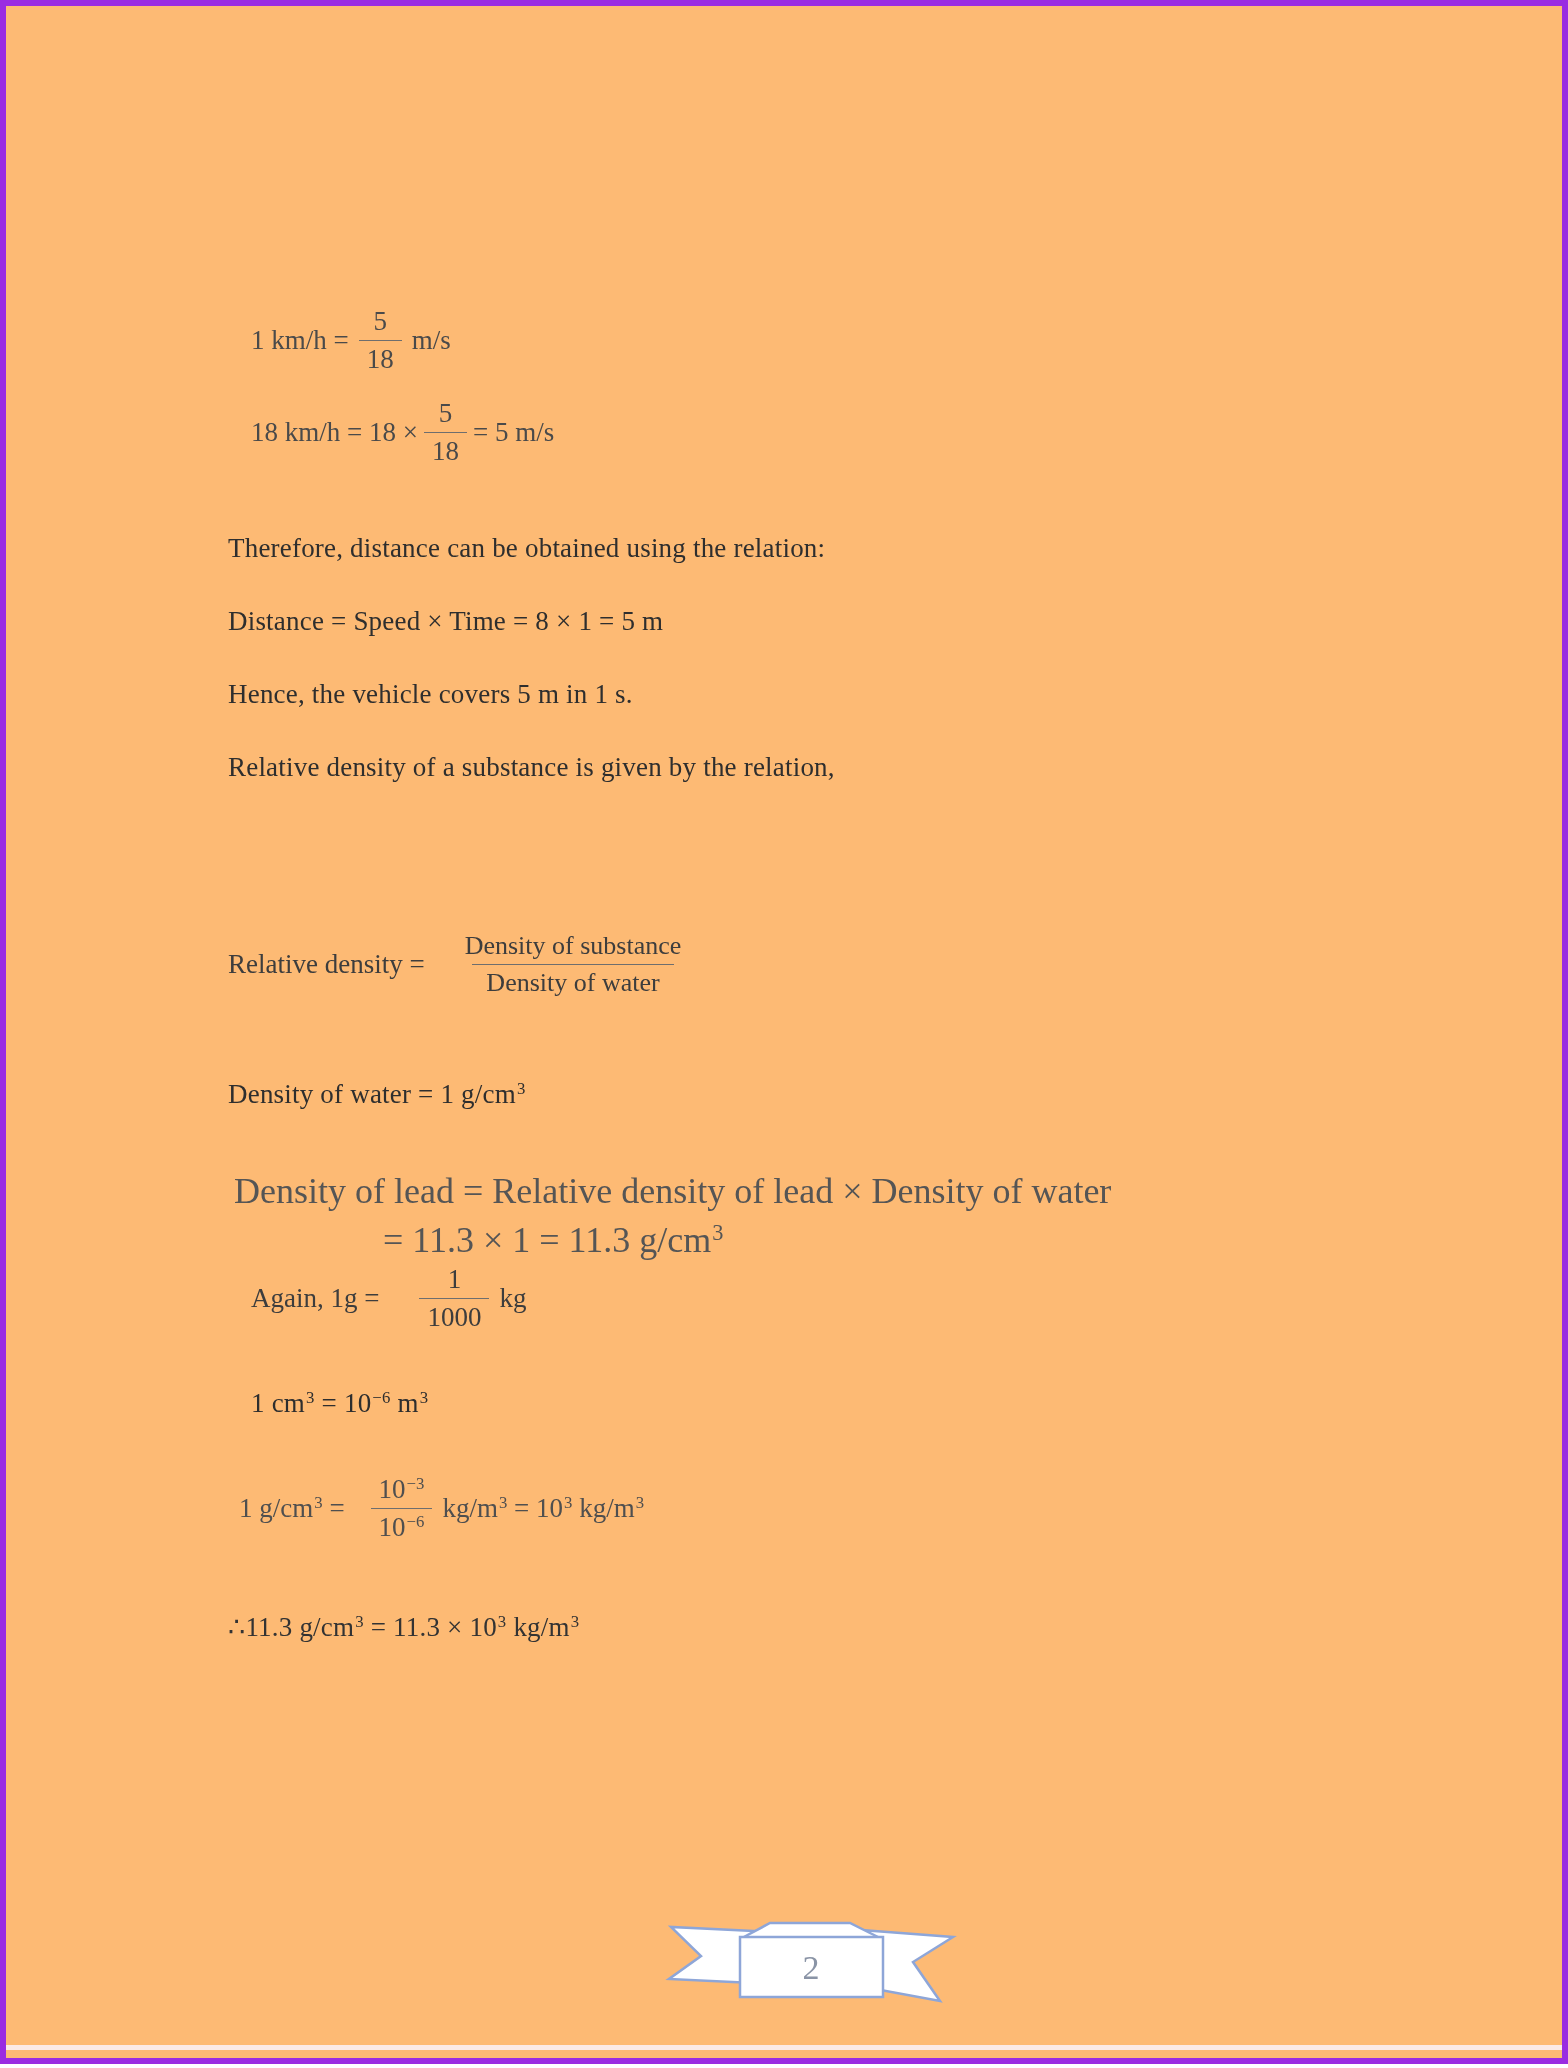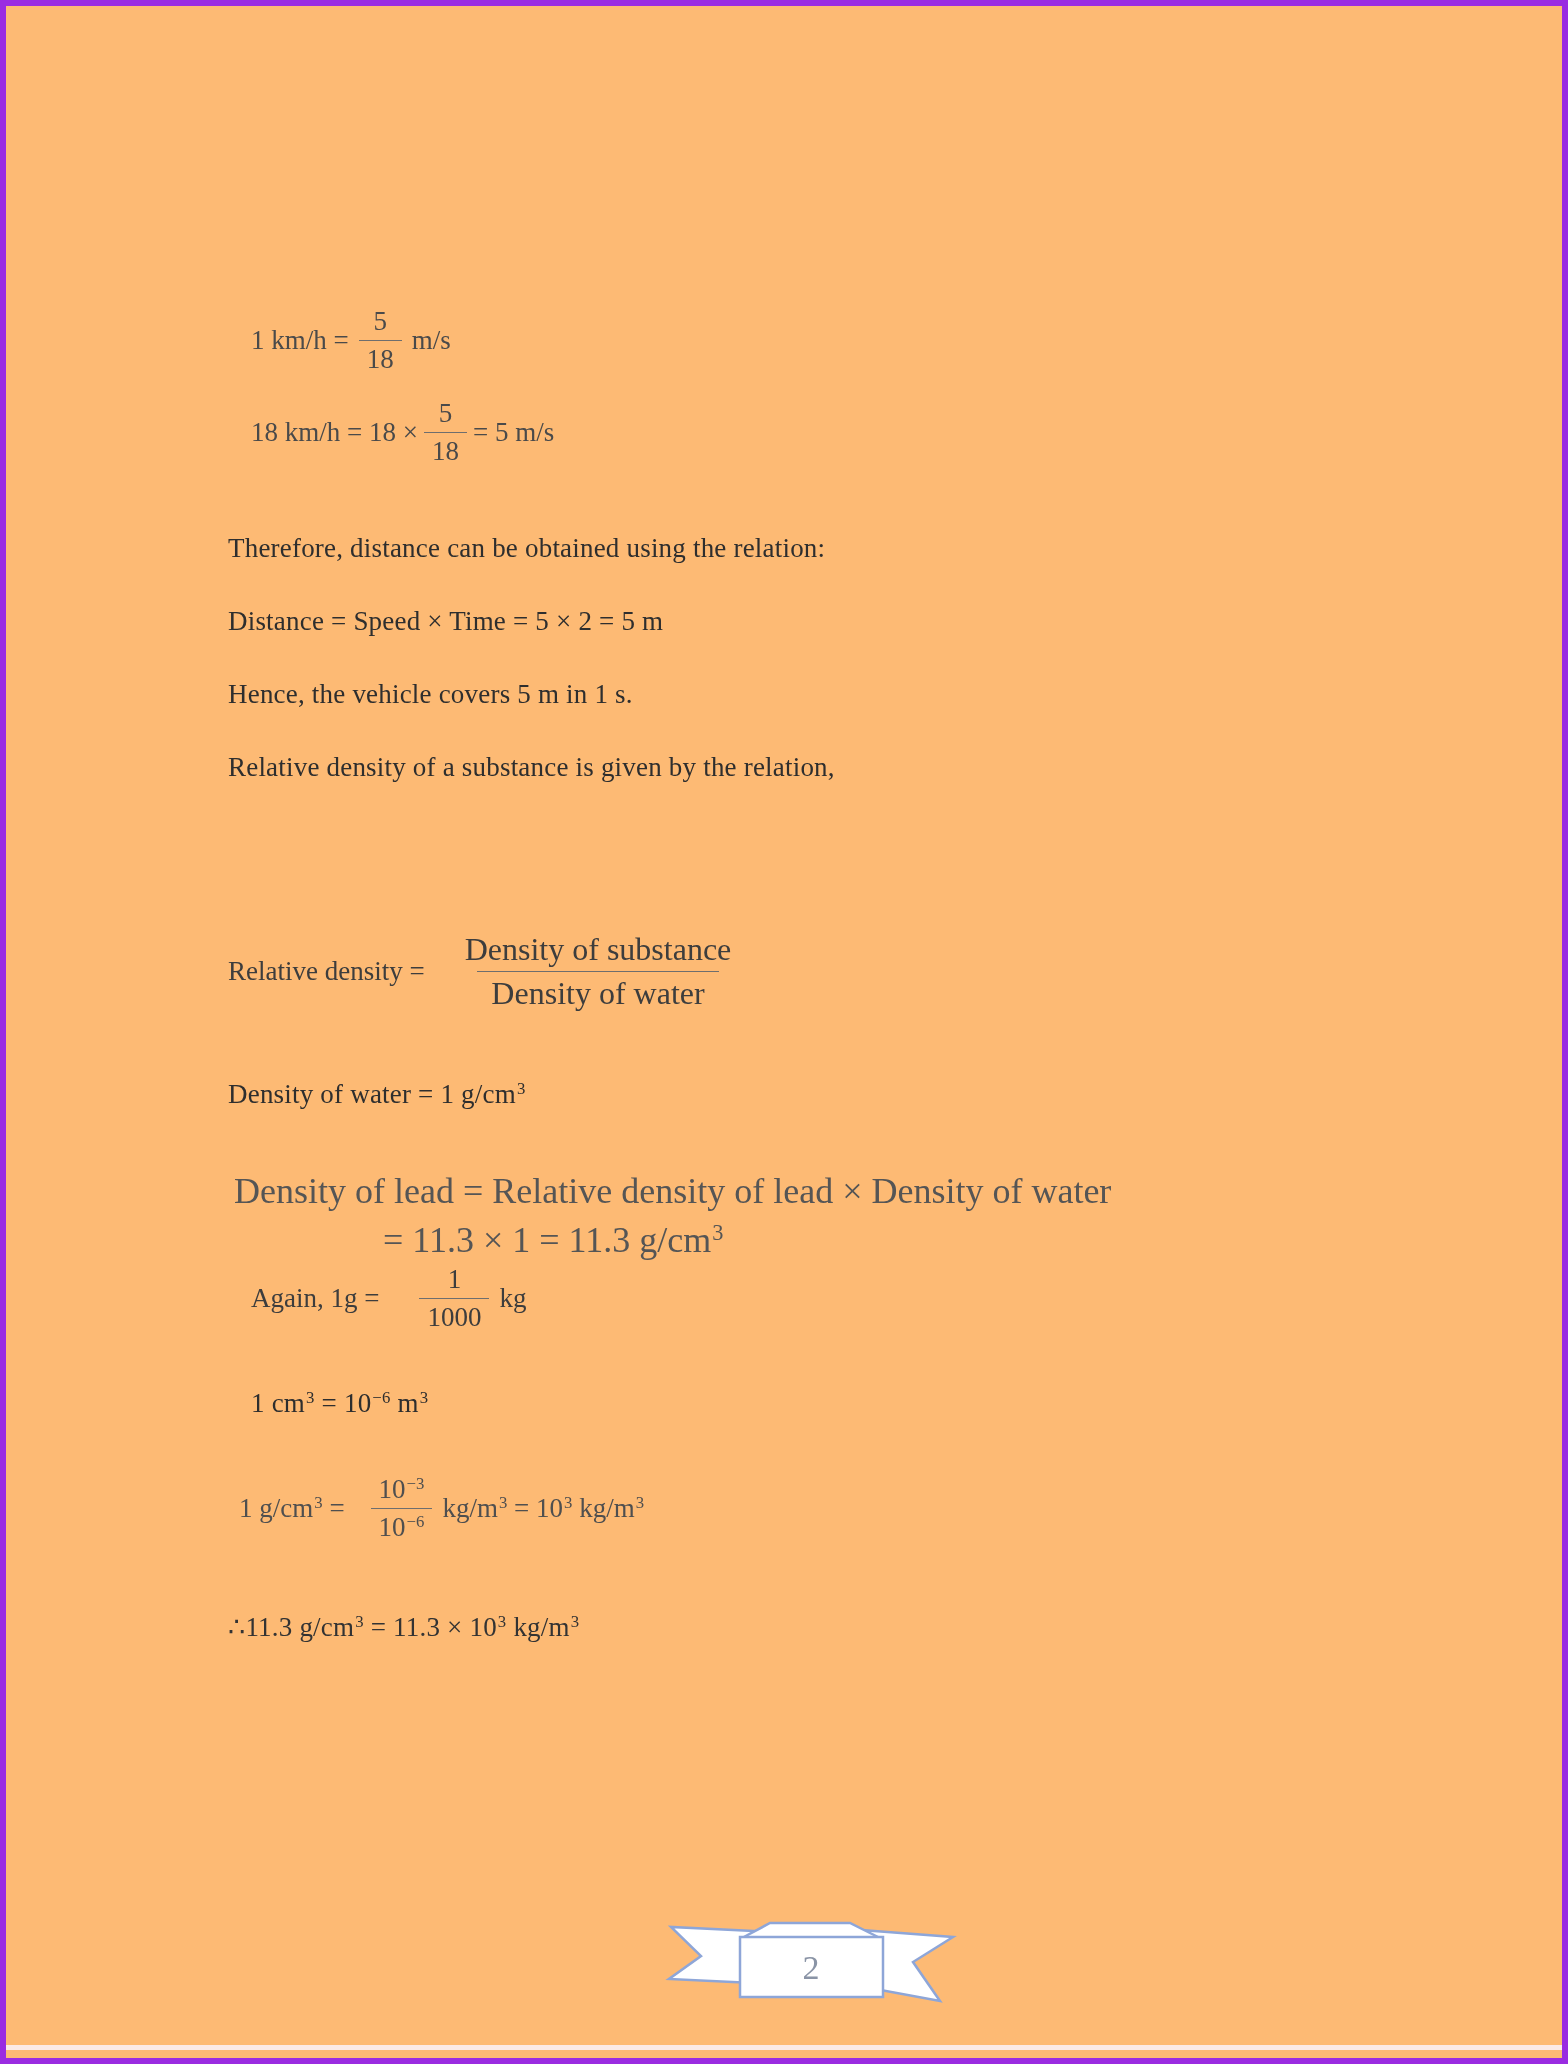--- a/index.html
+++ b/index.html
@@ -29,21 +29,21 @@
   }
   .frac {
     display: inline-flex;
     flex-direction: column;
     align-items: center;
     margin: 0 10px;
     line-height: 1.15;
   }
   .frac .num { padding: 0 8px 3px; }
   .frac .den { border-top: 1.6px solid #6e6e6e; padding: 3px 8px 0; }
-  .frac.widefrac .num, .frac.widefrac .den { font-size: 32px; padding-left: 14px; padding-right: 14px; }
+  .frac.widefrac .num, .frac.widefrac .den { font-size: 26px; padding-left: 14px; padding-right: 14px; }
   .grayline { font-size: 36px; color: #4f4f4f; white-space: nowrap; margin-top: 48px; }
   .sup {
     font-size: 0.62em;
     position: relative;
     top: -0.55em;
     margin-left: 1px;
   }
   .gap40 { margin-left: 40px; }
   .gap46 { margin-left: 26px; }
   .bottom-stripe {
@@ -73,21 +73,21 @@
   <div class="abs eqrow" style="left:245px; top:392px;">
     <span>18 km/h = 18 ×</span>
     <span class="frac" style="margin:0 6px;">
       <span class="num">5</span>
       <span class="den">18</span>
     </span>
     <span>= 5 m/s</span>
   </div>
 
   <div class="abs para" style="left:222px; top:527px;">Therefore, distance can be obtained using the relation:</div>
-  <div class="abs para" style="left:222px; top:600px;">Distance = Speed × Time = 5 × 2 = 5 m</div>
+  <div class="abs para" style="left:222px; top:600px;">Distance = Speed × Time = 8 × 1 = 5 m</div>
   <div class="abs para" style="left:222px; top:673px;">Hence, the vehicle covers 5 m in 1 s.</div>
   <div class="abs para" style="left:222px; top:746px;">Relative density of a substance is given by the relation,</div>
 
   <div class="abs eqrow" style="left:222px; top:925px; color:#3d3d3d;">
     <span>Relative density =</span>
     <span class="frac widefrac" style="margin-left:26px;">
       <span class="num">Density of substance</span>
       <span class="den">Density of water</span>
     </span>
   </div>

